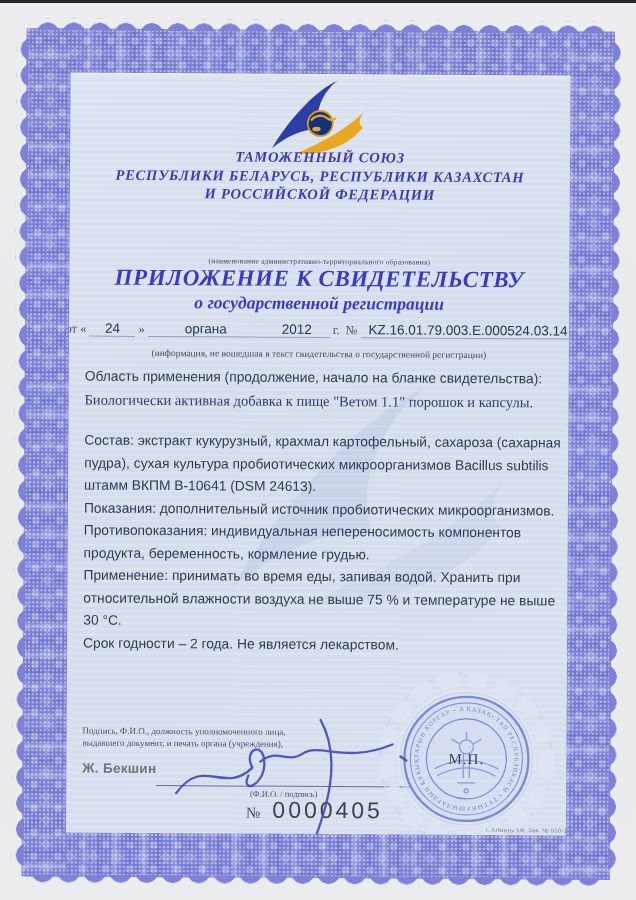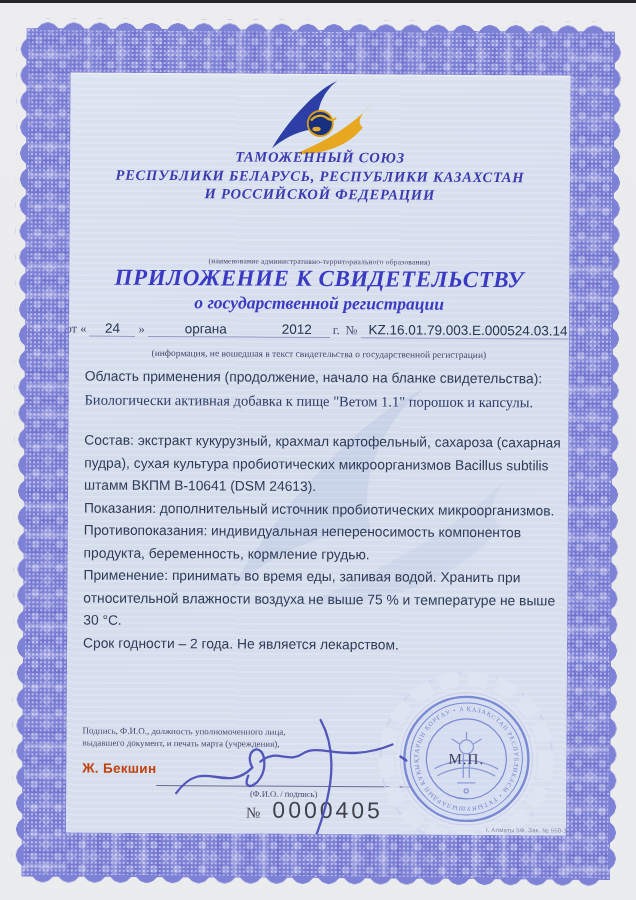--- a/index.html
+++ b/index.html
@@ -90,21 +90,21 @@
     font-size:13.8px;line-height:22.5px;color:#2e3c58;}
   .body-block p{margin:0;}
   .scope-value{font-family:"Liberation Serif","DejaVu Serif",serif;
     font-size:14.5px;color:#32406a;}
   .paras{margin-top:19px;}
 
   .sig-caption{position:absolute;left:84px;top:727px;width:220px;
     font-size:9px;line-height:11.5px;color:#4a4a70;}
   .sig-name{position:absolute;left:84px;top:762px;
     font-family:"Liberation Sans","DejaVu Sans",sans-serif;
-    font-size:13.5px;font-weight:bold;color:#c2410c;letter-spacing:.3px;}
+    font-size:13.5px;font-weight:bold;color:#737373;letter-spacing:.3px;}
   .sig-field{position:absolute;left:158px;top:736px;width:255px;height:50px;
     border-bottom:1px solid #6a6a90;}
   .sig-field-label{position:absolute;left:158px;top:789px;width:255px;text-align:center;
     font-size:8.5px;color:#4a4a70;}
   .sig-ink{position:absolute;left:150px;top:698px;z-index:4;}
 
   .serial{position:absolute;left:248px;top:797px;display:flex;align-items:baseline;color:#43444c;}
   .serial-label{font-size:15px;margin-right:12px;}
   .serial-digits{font-family:Liberation Sans, sans-serif;
     font-size:23px;letter-spacing:3px;color:#3f414b;}
@@ -167,21 +167,21 @@
           <p>Состав: экстракт кукурузный, крахмал картофельный, сахароза (сахарная пудра), сухая культура пробиотических микроорганизмов Bacillus subtilis штамм  ВКПМ В-10641 (DSM 24613).</p>
           <p>Показания: дополнительный источник пробиотических микроорганизмов.</p>
           <p>Противопоказания: индивидуальная непереносимость компонентов продукта, беременность, кормление грудью.</p>
           <p>Применение: принимать во время еды, запивая водой. Хранить при относительной влажности воздуха не выше 75 % и температуре не выше 30 °С.</p>
           <p>Срок годности – 2 года. Не является лекарством.</p>
         </div>
       </div>
 
       <div class="sig-caption">
         <div>Подпись, Ф.И.О.,  должность уполномоченного лица,</div>
-        <div>выдавшего документ, и печать марта (учреждения),</div>
+        <div>выдавшего документ, и печать органа (учреждения),</div>
       </div>
       <div class="sig-name">Ж. Бекшин</div>
       <div class="sig-field"></div>
       <div class="sig-field-label">(Ф.И.О. / подпись)</div>
 
       <svg class="sig-ink" width="290" height="175" viewBox="0 0 290 175">
         <g fill="none" stroke="#4a50b8" stroke-width="2.3" stroke-linecap="round" opacity=".95">
           <path d="M28,96 C55,58 76,98 104,70 C94,52 116,42 116,66 C116,88 92,97 100,78"></path>
           <path d="M112,64 C128,50 140,66 154,56 C172,44 196,66 244,46"></path>
           <path d="M172,22 C192,58 184,104 156,168"></path>

